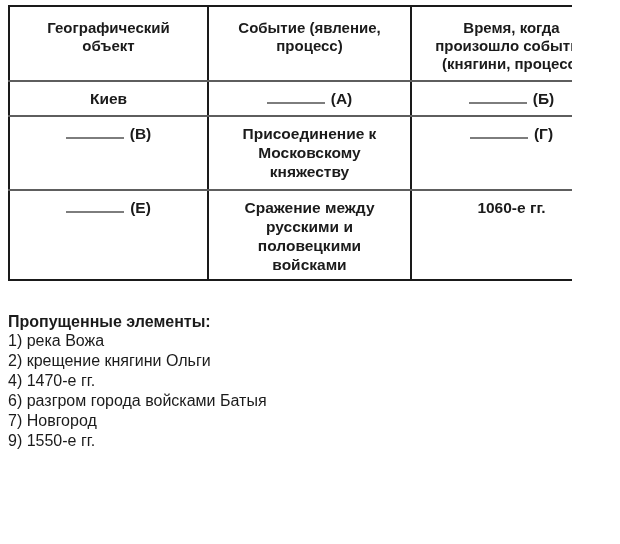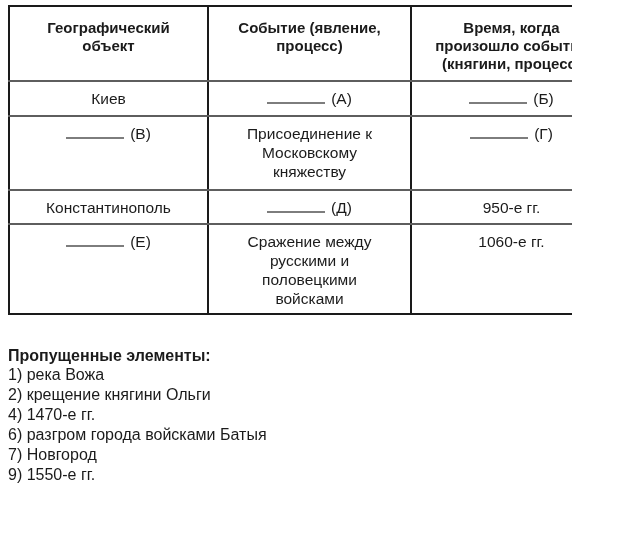--- a/index.html
+++ b/index.html
@@ -25,20 +25,21 @@
   }
   .match-table th, .match-table td {
     border-left: 2px solid #1a1a1a;
     border-right: 2px solid #1a1a1a;
     border-top: 2px solid #5e5e5e;
     border-bottom: 2px solid #5e5e5e;
     text-align: center;
     vertical-align: top;
     padding: 0 6px;
     overflow: hidden;
+    font-weight: bold;
   }
   .match-table thead th {
     border-top-color: #1a1a1a;
     font-weight: 700;
     font-size: 15px;
     line-height: 18px;
     padding-top: 12px;
     height: 61px; 
   }
   .match-table tbody tr:last-child td {
@@ -122,31 +123,20 @@
         </td>
         <td>
           <span class="txt">Присоединение к
 Московскому
 княжеству</span>
         </td>
         <td>
           <span class="blank"></span><span class="txt">(Г)</span>
         </td>
       </tr>
-      <tr class="row-3">
-        <td>
-          <span class="txt">Константинополь</span>
-        </td>
-        <td>
-          <span class="blank"></span><span class="txt">(Д)</span>
-        </td>
-        <td>
-          <span class="txt">950-е гг.</span>
-        </td>
-      </tr>
       <tr class="row-4">
         <td>
           <span class="blank"></span><span class="txt">(Е)</span>
         </td>
         <td>
           <span class="txt">Сражение между
 русскими и
 половецкими
 войсками</span>
         </td>

